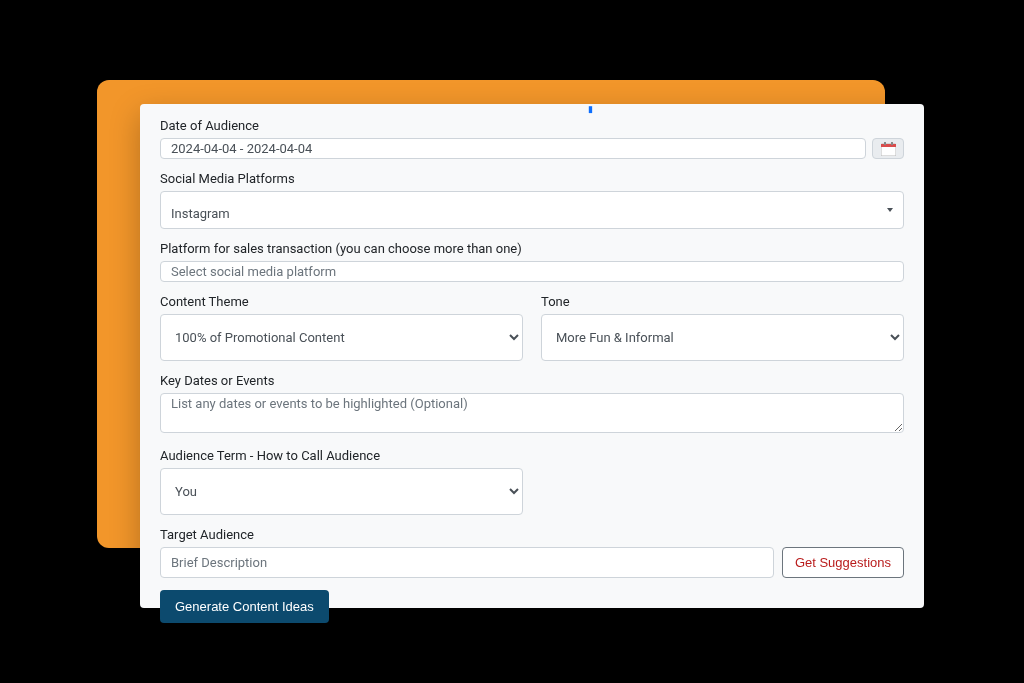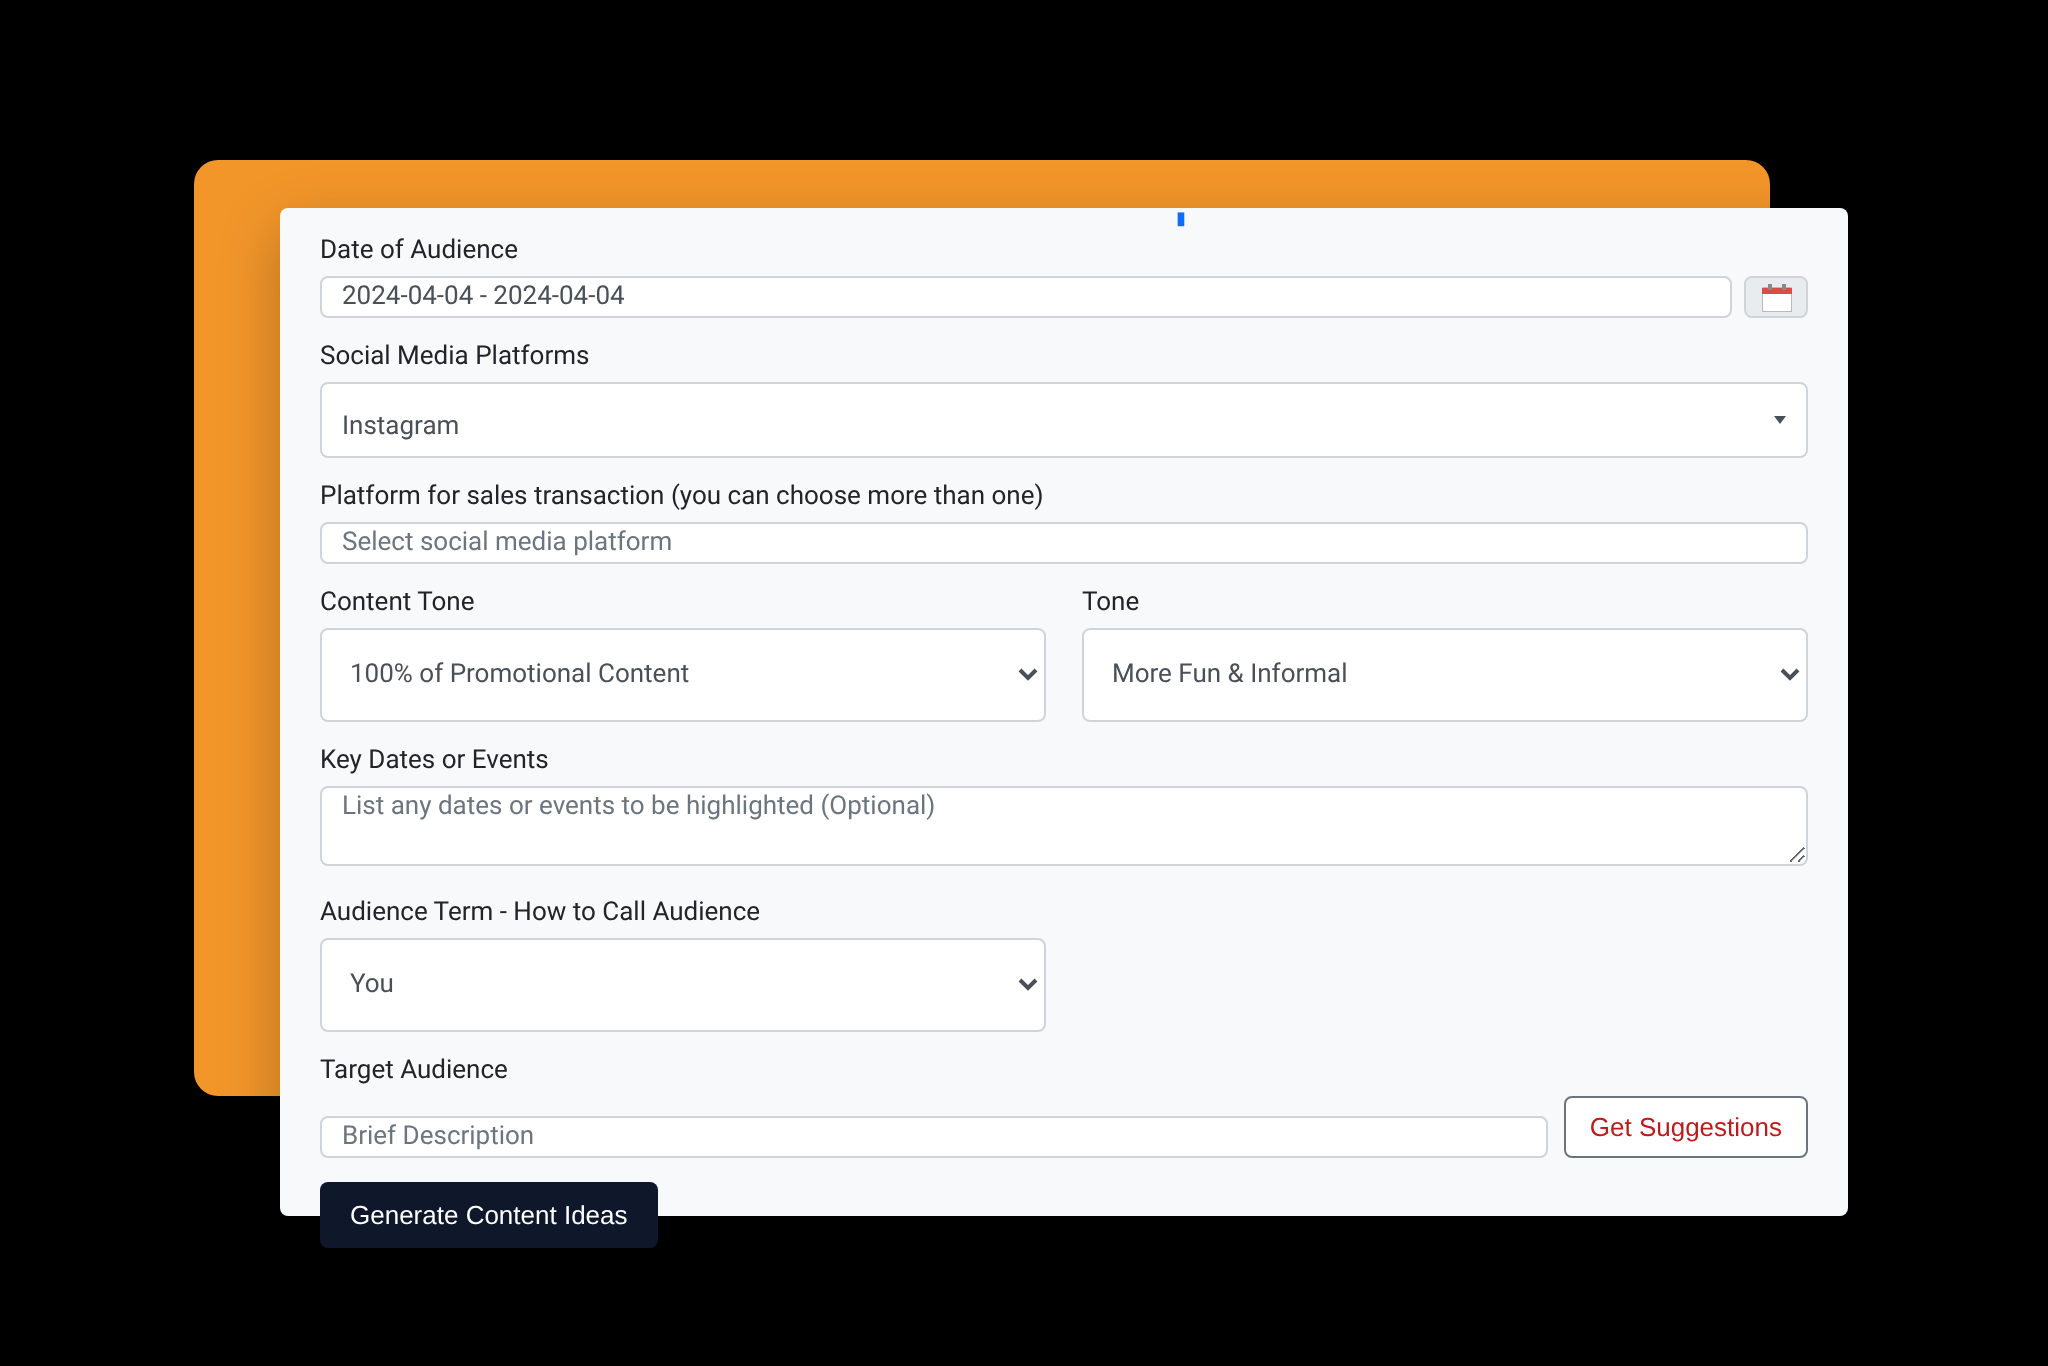--- a/index.html
+++ b/index.html
@@ -83,33 +83,33 @@
     content: '';
     position: absolute;
     right: 10px;
     top: 50%;
     width: 0; height: 0;
     border-left: 3px solid transparent;
     border-right: 3px solid transparent;
     border-top: 4px solid #495057;
     transform: translateY(-50%);
   }
-  .target-row { display: flex; gap: 8px; align-items: flex-end; }
+  .target-row { display: flex; gap: 8px; }
   .target-row .input { flex: 1; }
   .suggest-btn {
     border: 1px solid #6c757d;
     background: #fff;
     color: #b91c1c;
     padding: 7px 12px;
     font-size: 13px;
     border-radius: 4px;
     cursor: pointer;
   }
   .primary-btn {
-    background: #0f172a;
+    background: #0c4a6e;
     color: #fff;
     border: none;
     padding: 9px 15px;
     font-size: 13px;
     border-radius: 4px;
     cursor: pointer;
   }
   .tiny-marker {
     position: absolute;
     left: 448px;
@@ -152,21 +152,21 @@
     </div>
   </div>
 
   <div class="field">
     <label class="label">Platform for sales transaction (you can choose more than one)</label>
     <input type="text" class="input" placeholder="Select social media platform" style="">
   </div>
 
   <div class="row">
     <div class="col field">
-      <label class="label">Content Tone</label>
+      <label class="label">Content Theme</label>
       <select class="select">
         <option>100% of Promotional Content</option>
       </select>
     </div>
     <div class="col field">
       <label class="label">Tone</label>
       <select class="select">
         <option>More Fun &amp; Informal</option>
       </select>
     </div>

